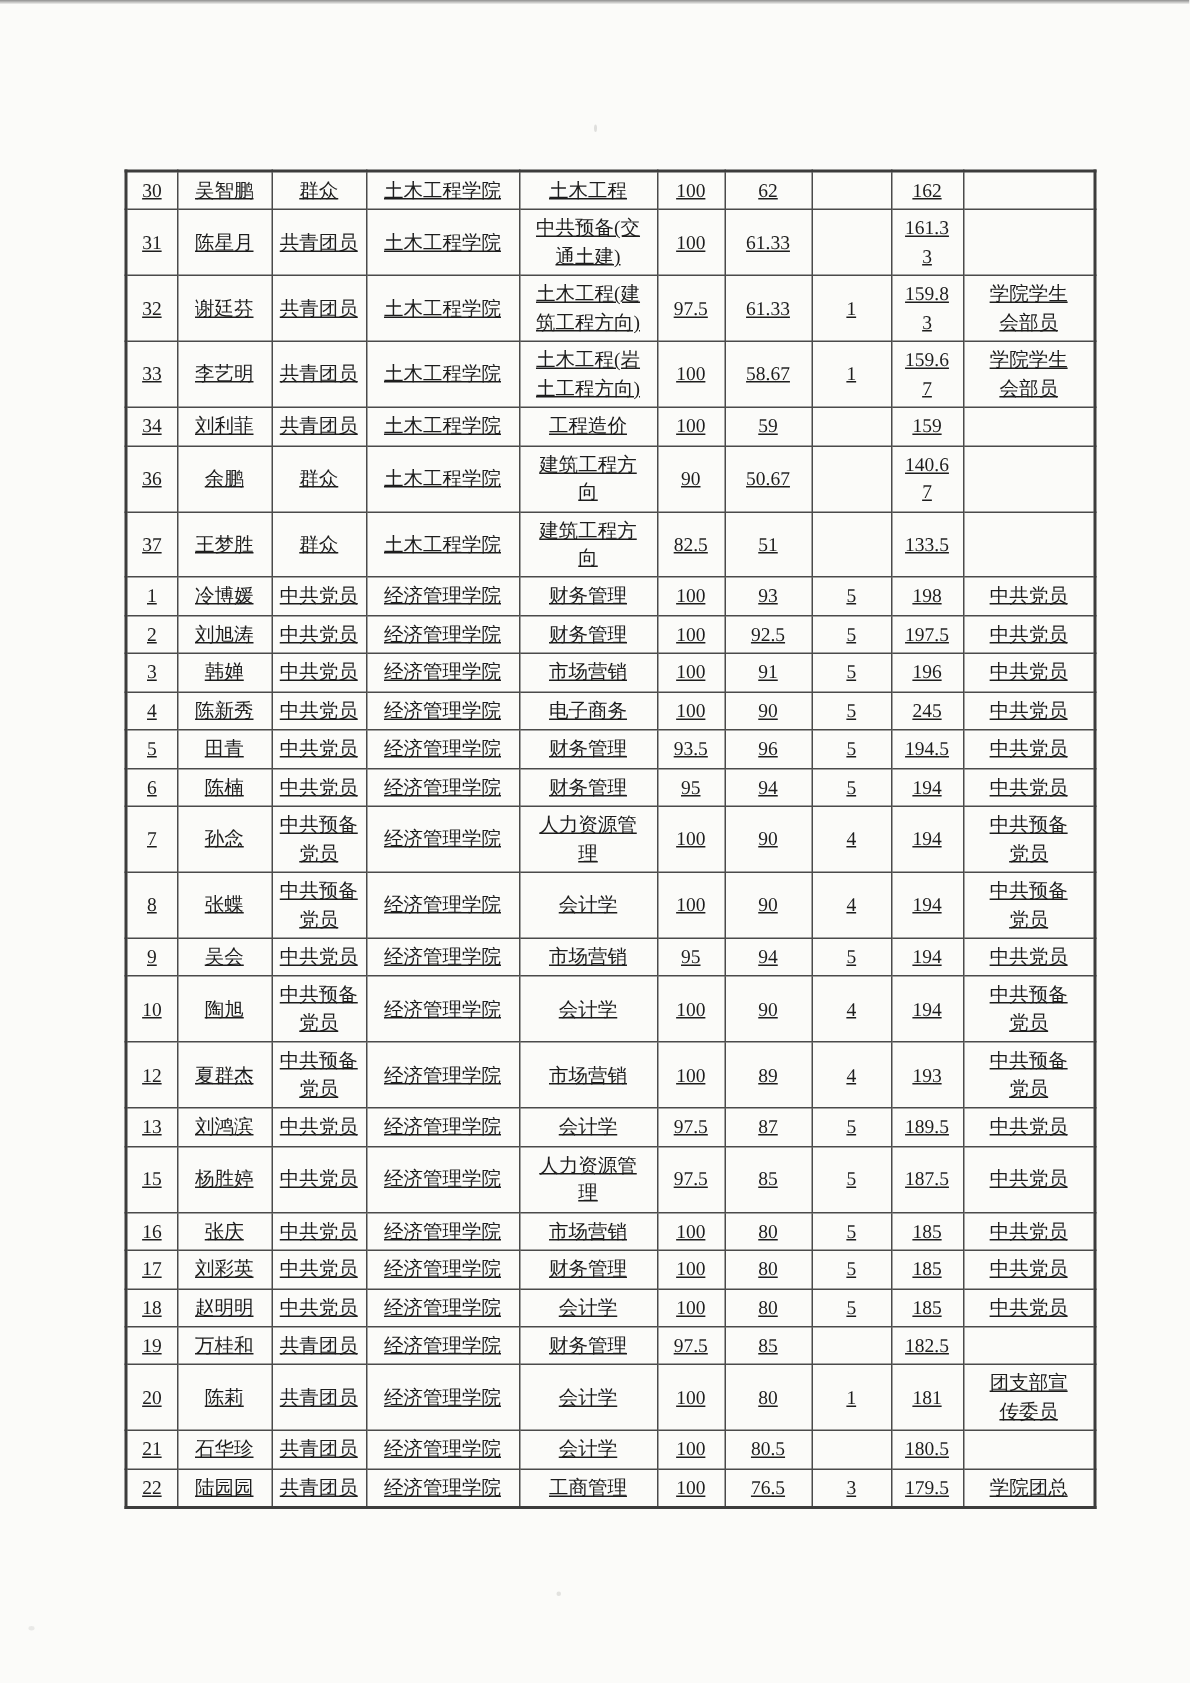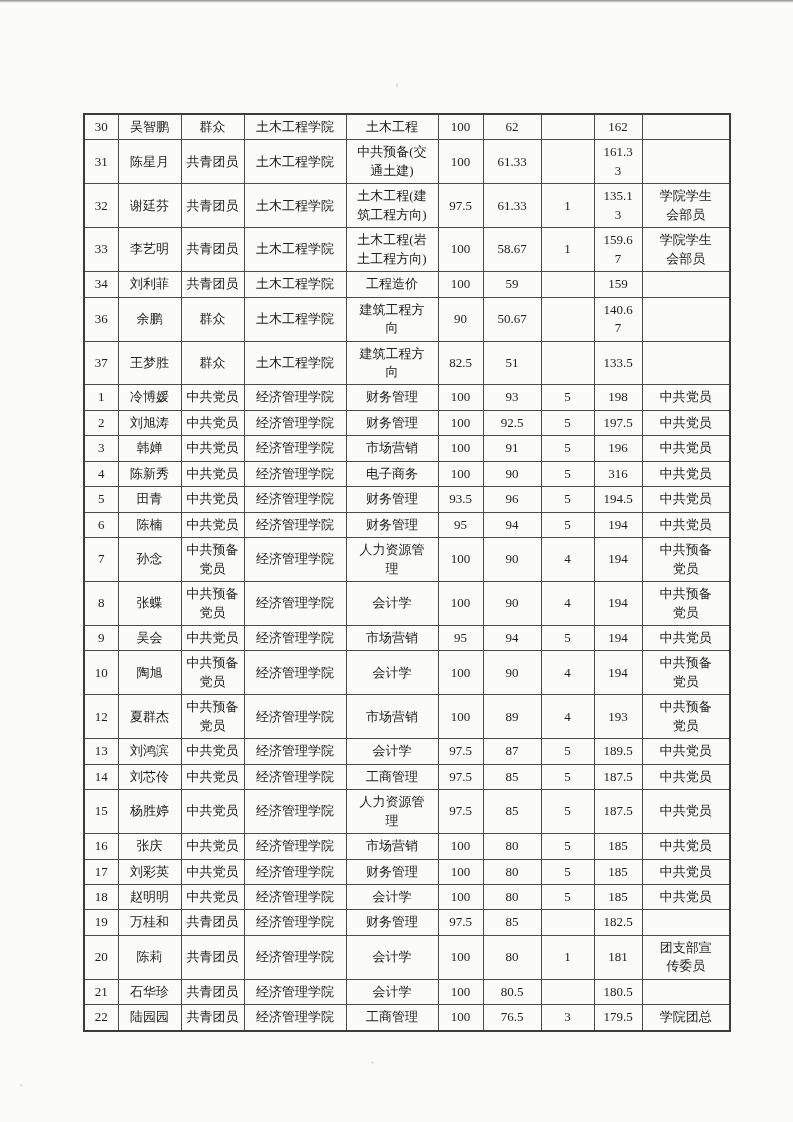--- a/index.html
+++ b/index.html
@@ -36,21 +36,21 @@
   table.score-table td{
     border:1px solid var(--line);
     text-align:center;
     vertical-align:middle;
     padding:3px 1px;
     line-height:1.42;
     white-space:pre-wrap;
     word-break:break-all;
     overflow:hidden;
   }
-  table.score-table tr{height:24px;}
+  table.score-table tr{height:24px;text-decoration:underline;}
   col.c0{width:34px;} col.c1{width:63px;} col.c2{width:63px;}
   col.c3{width:102px;} col.c4{width:92px;} col.c5{width:45px;}
   col.c6{width:58px;} col.c7{width:53px;} col.c8{width:48px;}
   col.c9{width:88px;}
 </style>
 </head>
 <body>
 
 <div>
   <div class="scan-edge-top"></div>
@@ -101,21 +101,21 @@
         <tr>
           <td>32</td>
           <td>谢廷芬</td>
           <td>共青团员</td>
           <td>土木工程学院</td>
           <td>土木工程(建
 筑工程方向)</td>
           <td>97.5</td>
           <td>61.33</td>
           <td>1</td>
-          <td>135.1
+          <td>159.8
 3</td>
           <td>学院学生
 会部员</td>
         </tr>
         <tr>
           <td>33</td>
           <td>李艺明</td>
           <td>共青团员</td>
           <td>土木工程学院</td>
           <td>土木工程(岩
@@ -205,21 +205,21 @@
         </tr>
         <tr>
           <td>4</td>
           <td>陈新秀</td>
           <td>中共党员</td>
           <td>经济管理学院</td>
           <td>电子商务</td>
           <td>100</td>
           <td>90</td>
           <td>5</td>
-          <td>316</td>
+          <td>245</td>
           <td>中共党员</td>
         </tr>
         <tr>
           <td>5</td>
           <td>田青</td>
           <td>中共党员</td>
           <td>经济管理学院</td>
           <td>财务管理</td>
           <td>93.5</td>
           <td>96</td>
@@ -311,32 +311,20 @@
         <tr>
           <td>13</td>
           <td>刘鸿滨</td>
           <td>中共党员</td>
           <td>经济管理学院</td>
           <td>会计学</td>
           <td>97.5</td>
           <td>87</td>
           <td>5</td>
           <td>189.5</td>
-          <td>中共党员</td>
-        </tr>
-        <tr>
-          <td>14</td>
-          <td>刘芯伶</td>
-          <td>中共党员</td>
-          <td>经济管理学院</td>
-          <td>工商管理</td>
-          <td>97.5</td>
-          <td>85</td>
-          <td>5</td>
-          <td>187.5</td>
           <td>中共党员</td>
         </tr>
         <tr>
           <td>15</td>
           <td>杨胜婷</td>
           <td>中共党员</td>
           <td>经济管理学院</td>
           <td>人力资源管
 理</td>
           <td>97.5</td>

